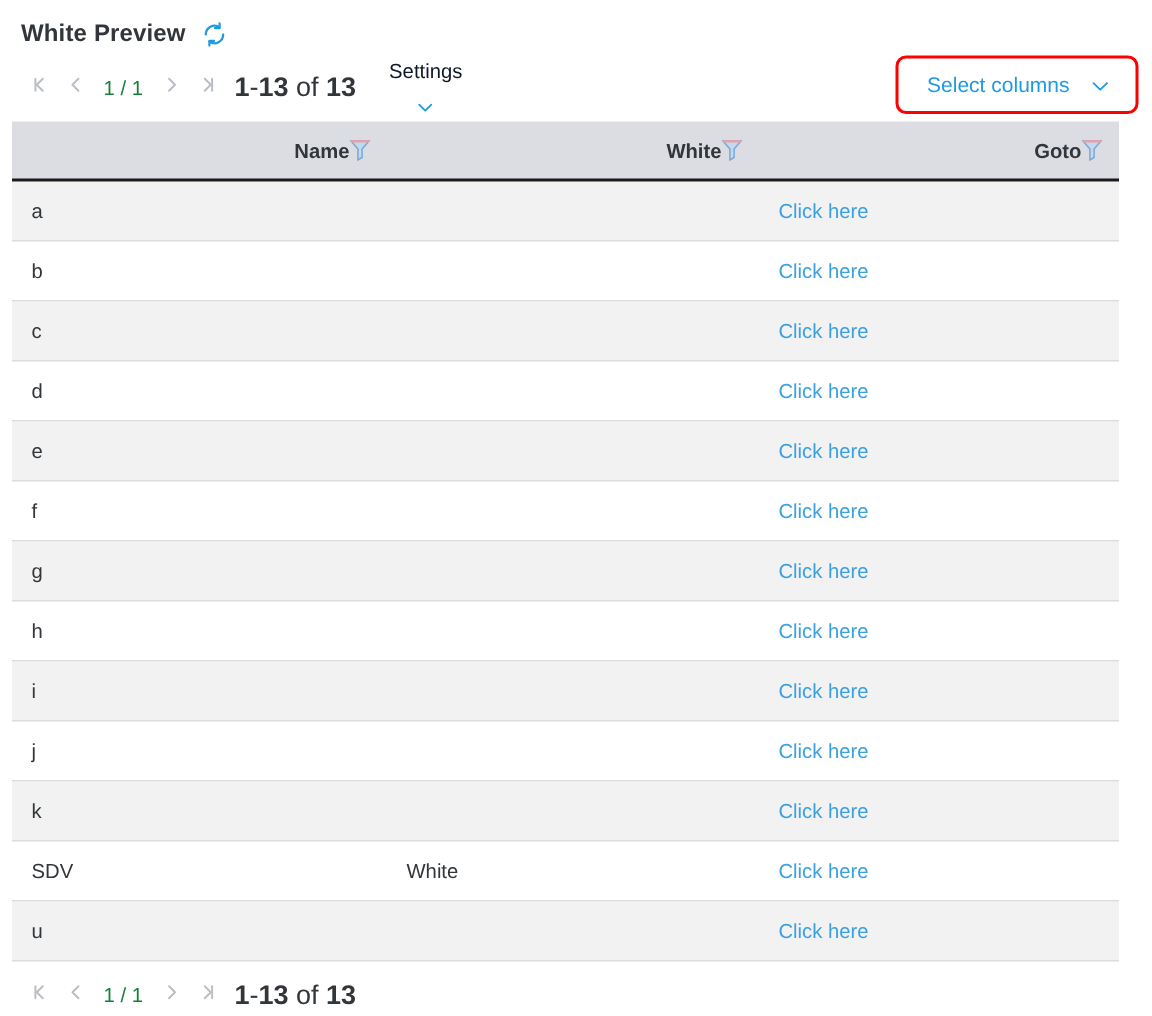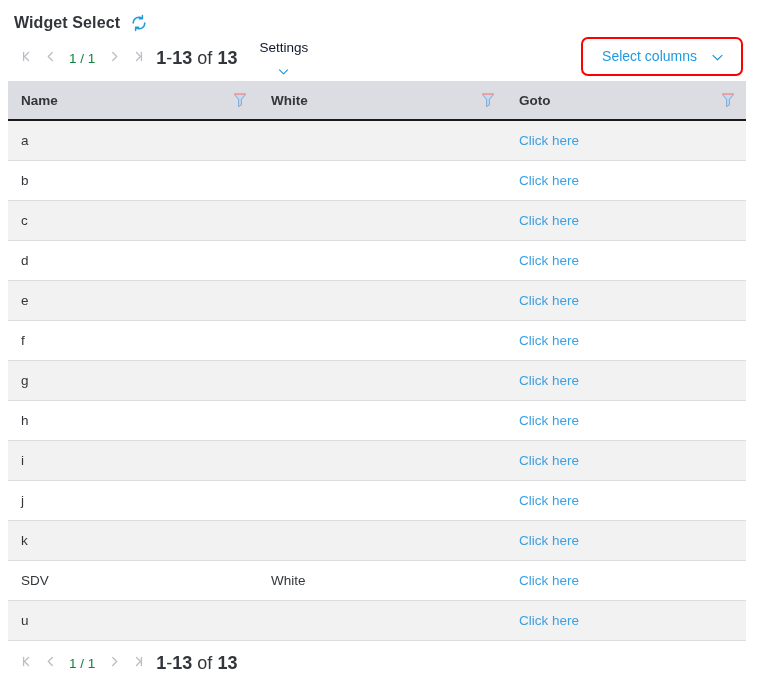--- a/index.html
+++ b/index.html
@@ -89,21 +89,21 @@
     flex-direction: column;
   }
   .chev {
     display: inline-block;
     width: 11px;
     height: 11px;
   }
 
   .select-columns-wrap {
     position: absolute;
-    right: 25px;
+    right: 9px;
     top: -4px;
     border: 2px solid #ff0000;
     border-radius: 7px;
     padding: 2px;
   }
   .select-columns-btn {
     display: flex;
     align-items: center;
     justify-content: center;
     gap: 14px;
@@ -132,22 +132,22 @@
     color: #32363a;
     text-align: left;
     height: 38px;
     padding: 0;
     border-bottom: 2px solid #1a1a1a;
     vertical-align: middle;
   }
   .th-inner {
     display: flex;
     align-items: center;
-    justify-content: space-between;
-    padding: 0 11px 0 13px;
+    justify-content: flex-end;
+    padding: 0 11px 0 29px;
   }
   .th-label { white-space: nowrap; }
   .filter-icon {
     display: inline-flex;
     width: 14px;
     height: 16px;
     flex: 0 0 auto;
     cursor: pointer;
   }
 
@@ -178,21 +178,21 @@
     align-items: center;
     height: 30px;
     padding-left: 14px;
     margin-top: 7px;
   }
 </style>
 </head>
 <body>
 
 <div class="title-row">
-  <span class="page-title">Widget Select</span>
+  <span class="page-title">White Preview</span>
   <span class="refresh-icon">
     <svg width="20" height="20" viewBox="0 0 20 20" aria-hidden="true">
       <path d="M4.2 10a5.8 5.8 0 0 1 9.1-4.75" fill="none" stroke="#1e9ae0" stroke-width="1.5" stroke-linecap="round"></path>
       <path d="M15.8 10a5.8 5.8 0 0 1-9.1 4.75" fill="none" stroke="#1e9ae0" stroke-width="1.5" stroke-linecap="round"></path>
       <path d="M13.4 2.6l0 3.1 -3.1 0" fill="none" stroke="#1e9ae0" stroke-width="1.5" stroke-linecap="round" stroke-linejoin="round"></path>
       <path d="M6.6 17.4l0-3.1 3.1 0" fill="none" stroke="#1e9ae0" stroke-width="1.5" stroke-linecap="round" stroke-linejoin="round"></path>
     </svg>
   </span>
 </div>
 

